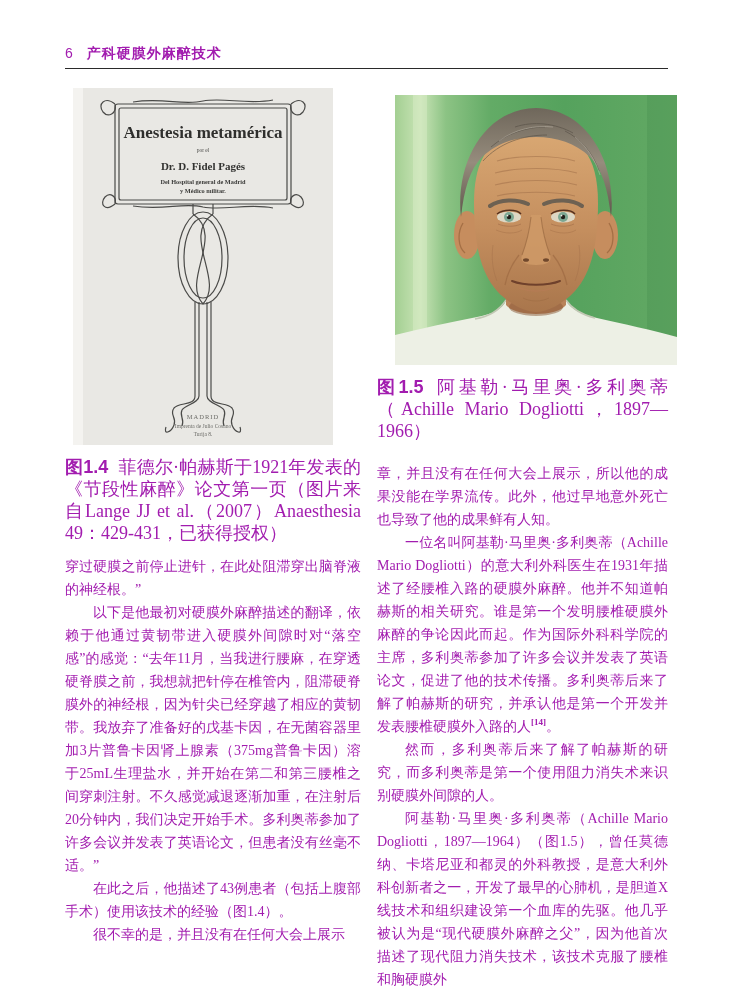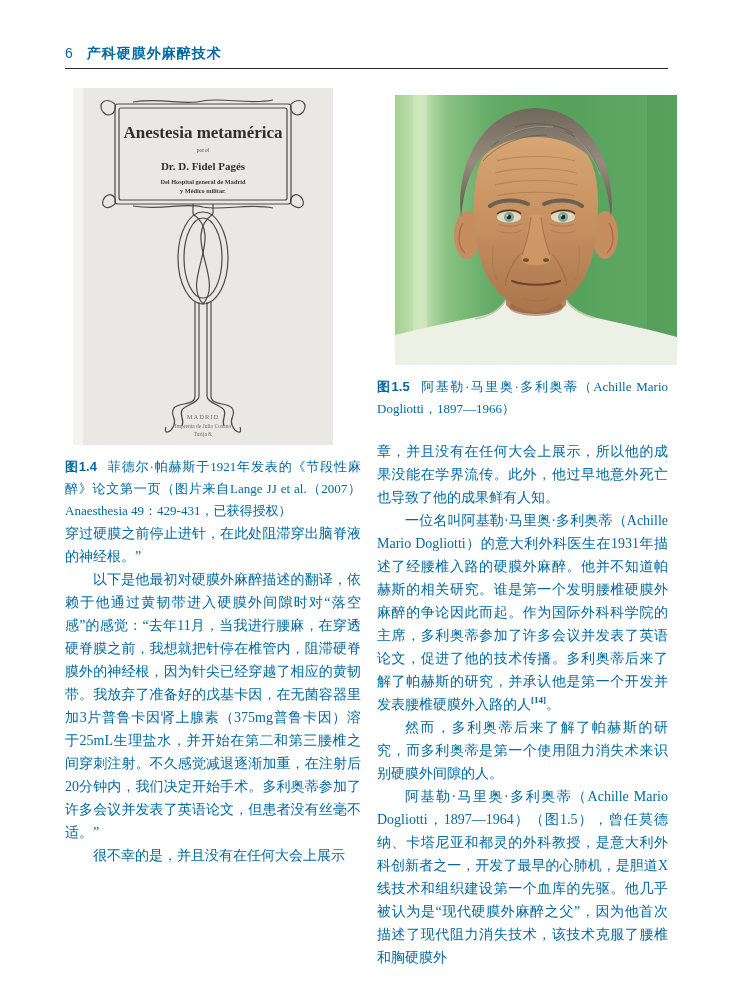--- a/index.html
+++ b/index.html
@@ -1,54 +1,54 @@
 <!DOCTYPE html>
 <html><head>
 <meta charset="utf-8">
 <style>
   html,body{margin:0;padding:0;background:#ffffff;}
   .page{
     position:relative;
     width:730px;height:991px;
     background:#ffffff;
     font-family:"Liberation Serif","DejaVu Serif",serif;
-    color:#0369a1;
+    color:#a21caf;
     overflow:hidden;
   }
   .page-header{
     position:absolute;left:65px;top:44px;width:603px;
     font-family:"Liberation Sans","DejaVu Sans",sans-serif;
     font-size:14px;line-height:18px;
     border-bottom:1.5px solid #2a2a2a;
     padding-bottom:6px;
   }
   .page-number{font-weight:400;margin-right:14px;}
   .running-title{font-weight:700;letter-spacing:1px;}
   .col{position:absolute;top:88px;}
   .col-left{left:65px;width:296px;}
   .col-right{left:377px;width:291px;}
   figure{margin:0;padding:0;}
   .fig14 svg{display:block;margin-left:8px;}
   .fig15 svg{display:block;margin-left:18px;margin-top:7px;}
   .caption{
     margin:11px 0 0 0;
-    font-size:13px;line-height:22px;
+    font-size:18px;line-height:22px;
     text-align:justify;
   }
   .cap-label{
     font-family:"Liberation Sans","DejaVu Sans",sans-serif;
     font-weight:700;
     margin-right:10px;
   }
   .body{
     margin:0;
     font-size:14px;line-height:23px;
     text-align:justify;
   }
-  .col-left .body-block{}
+  .col-left .body-block{margin-top:11px;}
   .col-right .body-block{margin-top:20px;}
   .indent{text-indent:2em;}
   sup.ref{font-size:9px;line-height:0;vertical-align:super;font-weight:bold;}
 </style>
 </head>
 <body>
 
 <div class="page">
 
   <div class="page-header">
@@ -100,20 +100,21 @@
         <text x="130" y="340" text-anchor="middle" font-family="Liberation Serif, serif" font-size="5.5" fill="#6d6d69">Imprenta de Julio Cosano</text>
         <text x="130" y="348" text-anchor="middle" font-family="Liberation Serif, serif" font-size="5.5" fill="#6d6d69">Turija 8.</text>
       </svg>
     </figure>
 
     <p class="caption"><span class="cap-label">图1.4</span><span>菲德尔·帕赫斯于1921年发表的《节段性麻醉》论文第一页（图片来自Lange JJ et al.（2007）Anaesthesia 49：429-431，已获得授权）</span></p>
 
     <div class="body-block">
       <p class="body">穿过硬膜之前停止进针，在此处阻滞穿出脑脊液的神经根。”</p>
       <p class="body indent">以下是他最初对硬膜外麻醉描述的翻译，依赖于他通过黄韧带进入硬膜外间隙时对“落空感”的感觉：“去年11月，当我进行腰麻，在穿透硬脊膜之前，我想就把针停在椎管内，阻滞硬脊膜外的神经根，因为针尖已经穿越了相应的黄韧带。我放弃了准备好的戊基卡因，在无菌容器里加3片普鲁卡因肾上腺素（375mg普鲁卡因）溶于25mL生理盐水，并开始在第二和第三腰椎之间穿刺注射。不久感觉减退逐渐加重，在注射后20分钟内，我们决定开始手术。多利奥蒂参加了许多会议并发表了英语论文，但患者没有丝毫不适。”</p>
+      <p class="body indent">在此之后，他描述了43例患者（包括上腹部手术）使用该技术的经验（图1.4）。</p>
       <p class="body indent">很不幸的是，并且没有在任何大会上展示</p>
     </div>
   </section>
 
   <section class="col col-right">
 
     <figure class="fig15">
       <svg width="282" height="270" viewBox="0 0 282 270">
         <defs>
           <linearGradient id="bgG" x1="0" y1="0" x2="1" y2="0">

